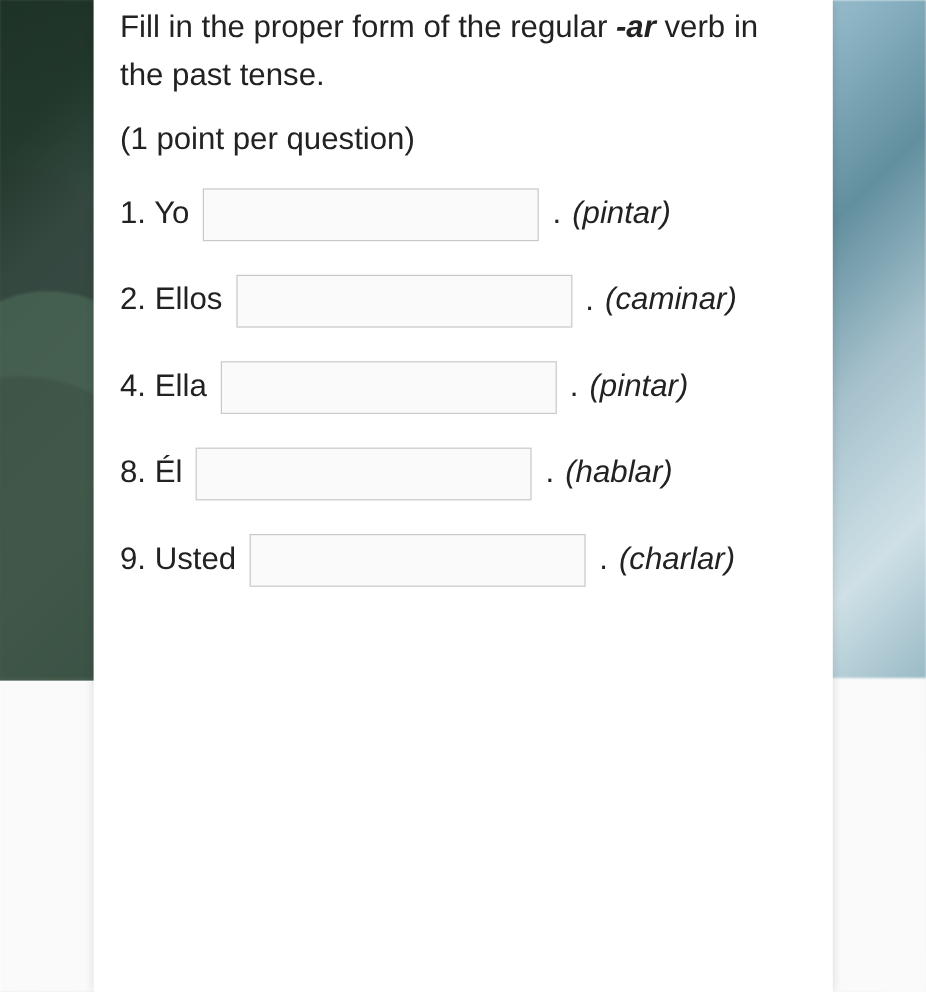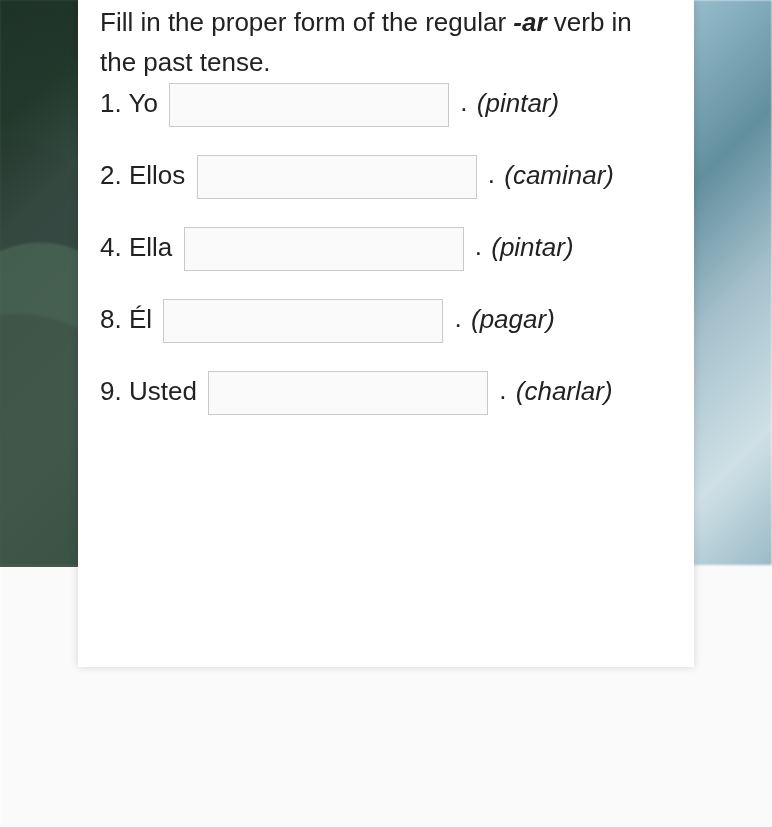--- a/index.html
+++ b/index.html
@@ -39,21 +39,21 @@
       radial-gradient(circle at 10% 40%, #203227 0 25%, transparent 26%),
       linear-gradient(#1c2f24,#2b4433);
     opacity: 0.85;
   }
 
   .card {
     position: absolute;
     left: 78px;
     top: 0;
     width: 616px;
-    height: 667px;
+    height: 827px;
     background: #ffffff;
     box-shadow: 0 0 8px rgba(0,0,0,0.15);
     padding: 0 22px;
     box-sizing: border-box;
     color: #222;
   }
 
   .instr {
     font-size: 26px;
     line-height: 1.55;
@@ -94,20 +94,21 @@
 
 <div class="bg"></div>
 <div class="foliage"></div>
 
 <div class="card">
 
   <div class="instr">
     <span>Fill in the proper form of the regular </span><span class="bold-ital">-ar</span><span> verb in the past tense.</span>
   </div>
 
+  <div class="points">(1 point per question)</div>
 
   <div class="row">
     <span class="num">1.</span>
     <span class="subj">Yo</span>
     <input class="blank" type="text" value="" style="">
     <span class="period">.</span>
     <span class="verb">(pintar)</span>
   </div>
 
   <div class="row">
@@ -128,21 +129,21 @@
   </div>
 
 
 
 
   <div class="row">
     <span class="num">8.</span>
     <span class="subj">Él</span>
     <input class="blank" type="text" value="" style="">
     <span class="period">.</span>
-    <span class="verb">(pagar)</span>
+    <span class="verb">(hablar)</span>
   </div>
 
   <div class="row">
     <span class="num">9.</span>
     <span class="subj">Usted</span>
     <input class="blank" type="text" value="" style="">
     <span class="period">.</span>
     <span class="verb">(charlar)</span>
   </div>
 

